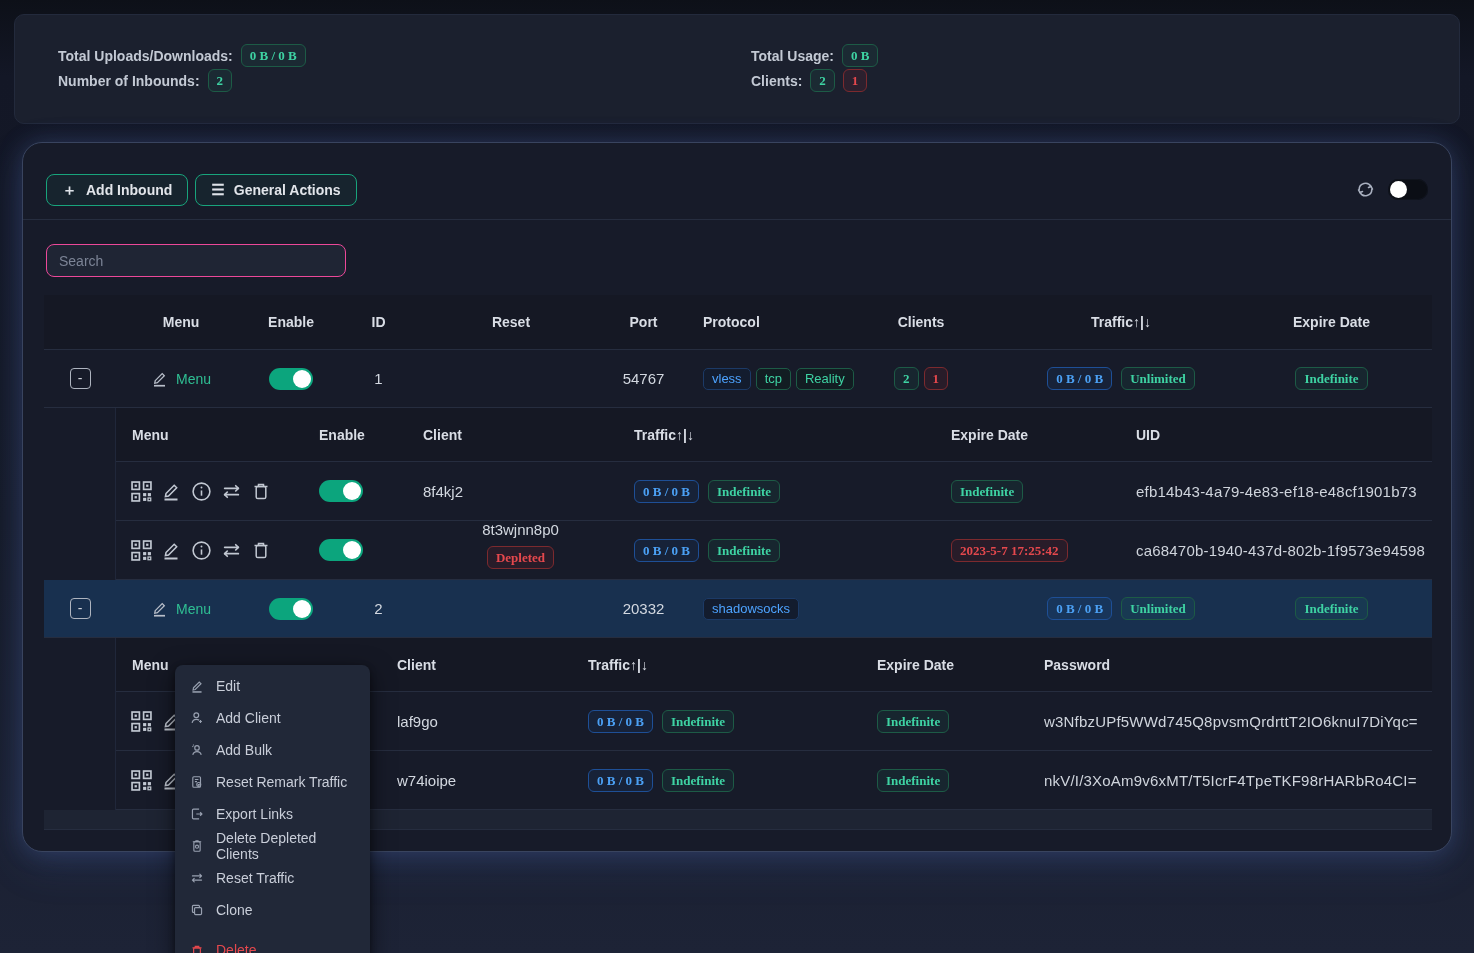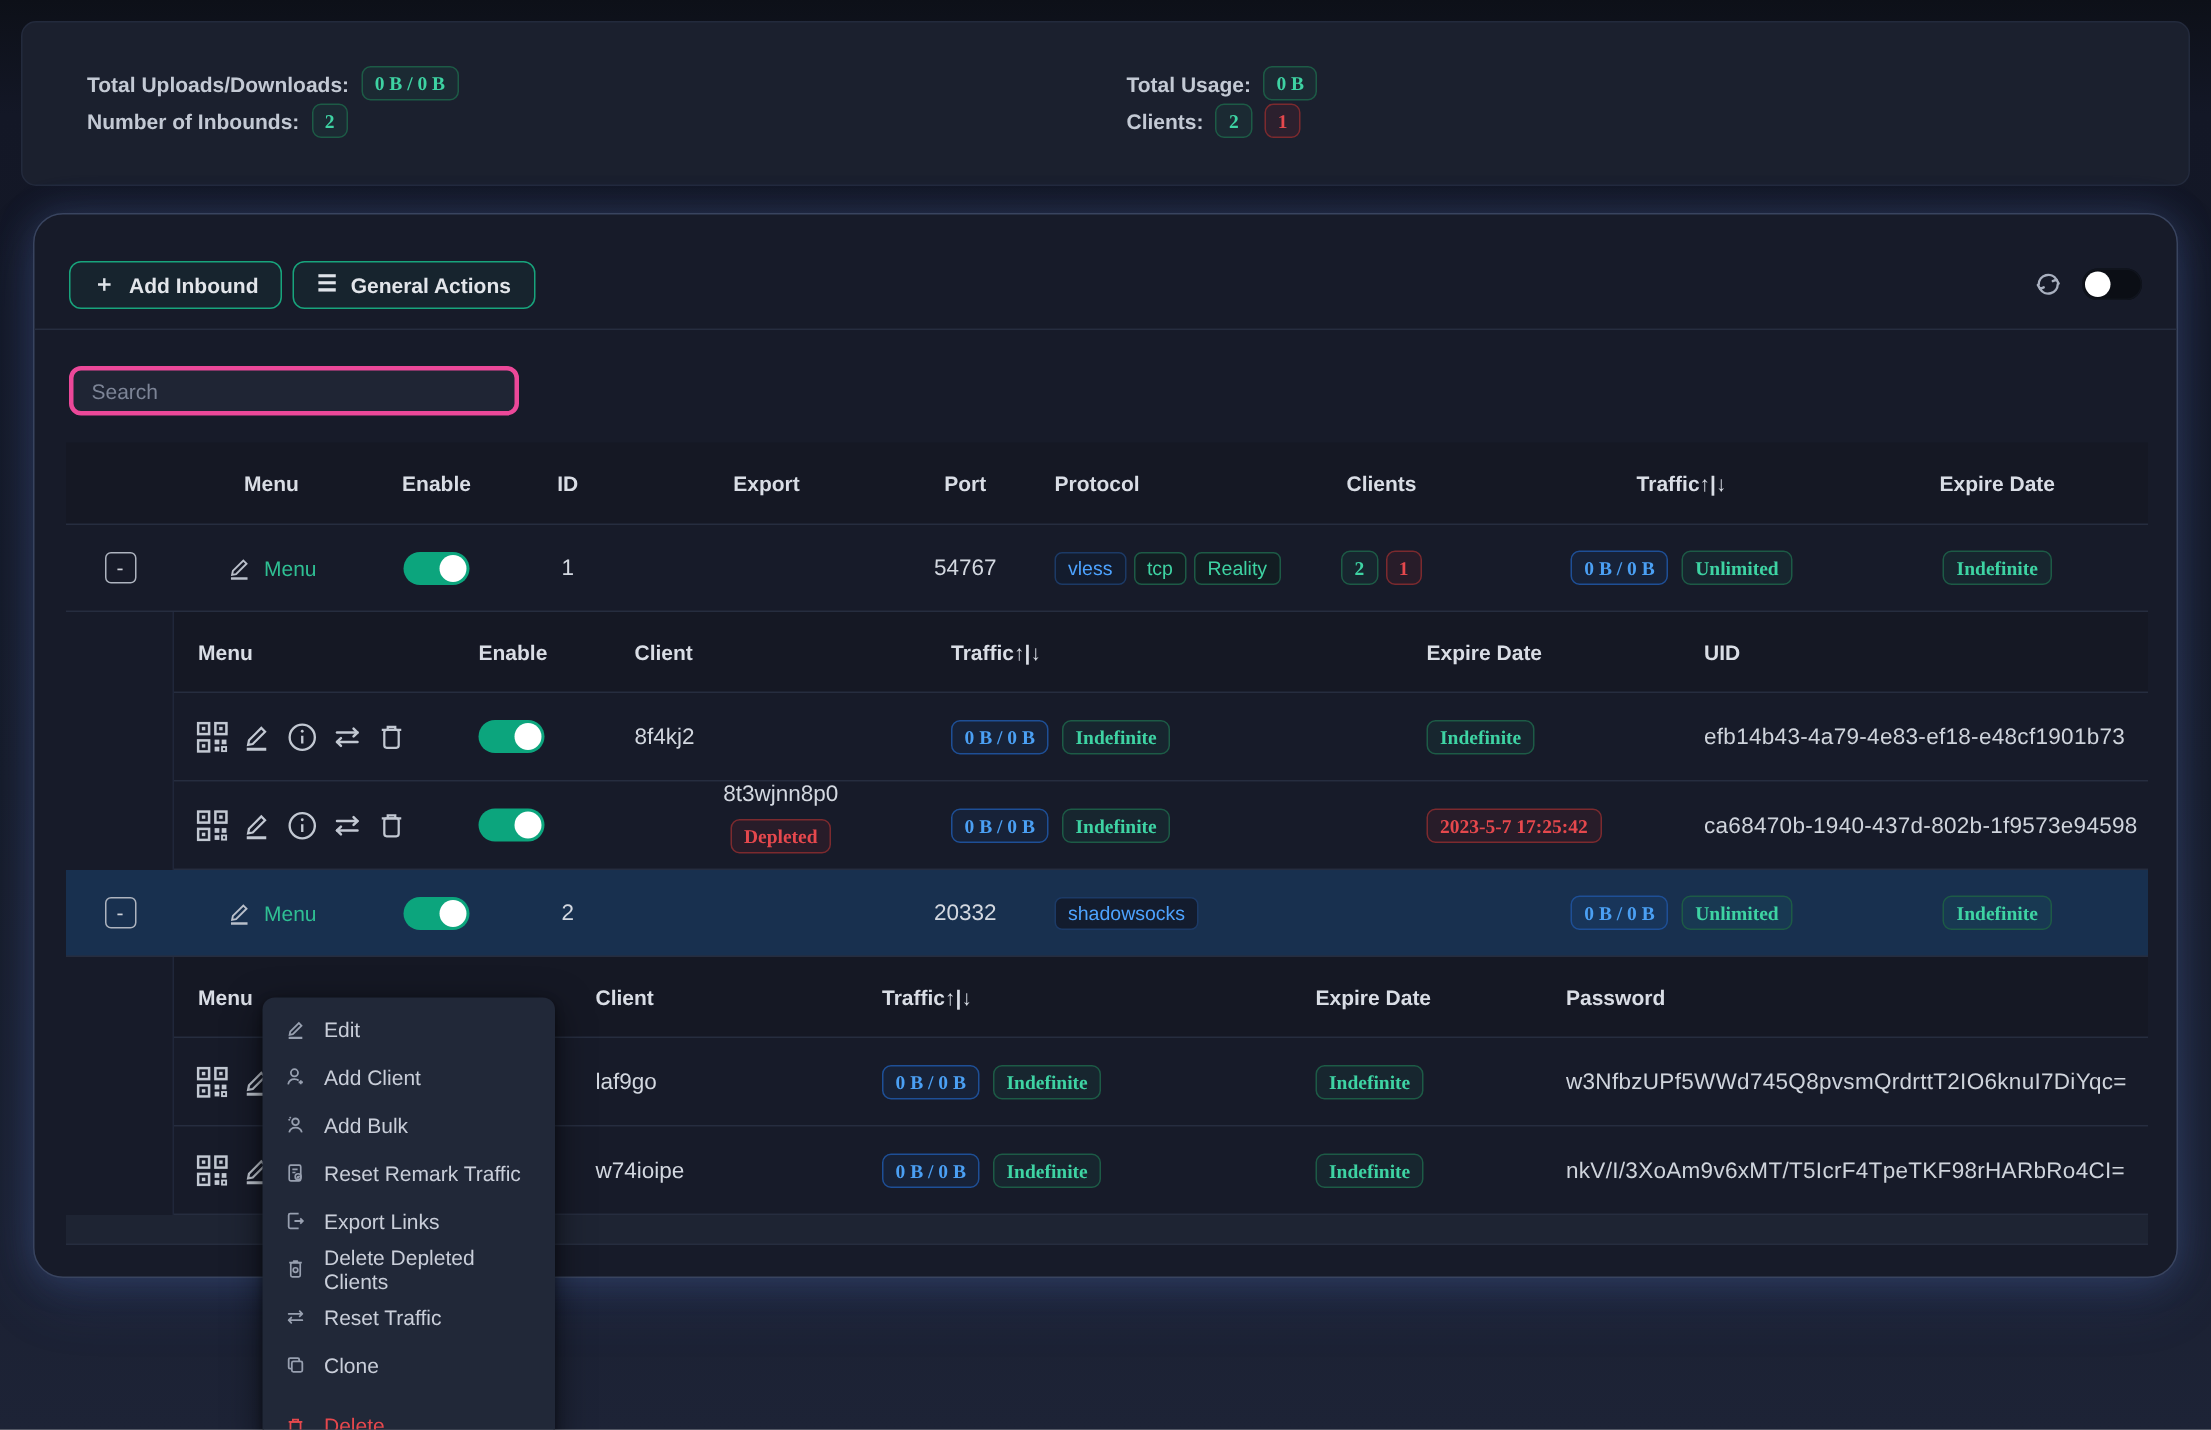--- a/index.html
+++ b/index.html
@@ -48,21 +48,21 @@
   .toolbar-right { display:flex; align-items:center; gap:12px; }
   .switch { position:relative; border-radius:999px; cursor:pointer; }
   .switch .knob { position:absolute; background:#fff; border-radius:50%; top:2px; }
   .switch-off { width:40px; height:21px; background:#0b0e15; box-shadow:inset 0 0 0 1px #10141d; }
   .switch-off .knob { width:17px; height:17px; left:2px; }
   .switch-on { width:44px; height:22px; background:#0ca57d; }
   .switch-on .knob { width:18px; height:18px; right:2px; }
   .divider { height:1px; background:#262d3f; margin:12px -21px 0 -21px; }
   .search-row { padding:24px 2px 18px 2px; }
   .search-input {
-    width:300px; height:33px; background:#1f2534; border:3px solid #ec4899; border-radius:8px;
+    width:300px; height:33px; background:#1f2534; border:1px solid #ec4899; border-radius:8px;
     color:#cfd4de; font-size:14px; padding:0 12px; outline:none;
     font-family:"Liberation Sans", sans-serif;
   }
   .search-input::placeholder { color:#7c8496; }
   
   .tbl { width:1388px; margin:0 auto; font-size:14px; }
   .trow { display:grid; align-items:center; border-bottom:1px solid #262d3f; }
   .main-cols { grid-template-columns:72px 130px 90px 85px 180px 85px 145px 180px 220px 1fr; }
   .thead { background:#151824; color:#d9dde5; font-weight:bold; min-height:55px; }
   .thead .cell { justify-content:center; }
@@ -159,21 +159,21 @@
     <input class="search-input" placeholder="Search" style="">
   </div>
 
   <div class="tbl">
 
     <div class="trow main-cols thead">
       <div class="cell"></div>
       <div class="cell">Menu</div>
       <div class="cell">Enable</div>
       <div class="cell">ID</div>
-      <div class="cell">Export</div>
+      <div class="cell">Reset</div>
       <div class="cell">Port</div>
       <div class="cell left">Protocol</div>
       <div class="cell">Clients</div>
       <div class="cell">Traffic↑|↓</div>
       <div class="cell">Expire Date</div>
     </div>
 
     <div class="trow main-cols mrow">
       <div class="cell">
           <button class="expand-btn">-</button>

